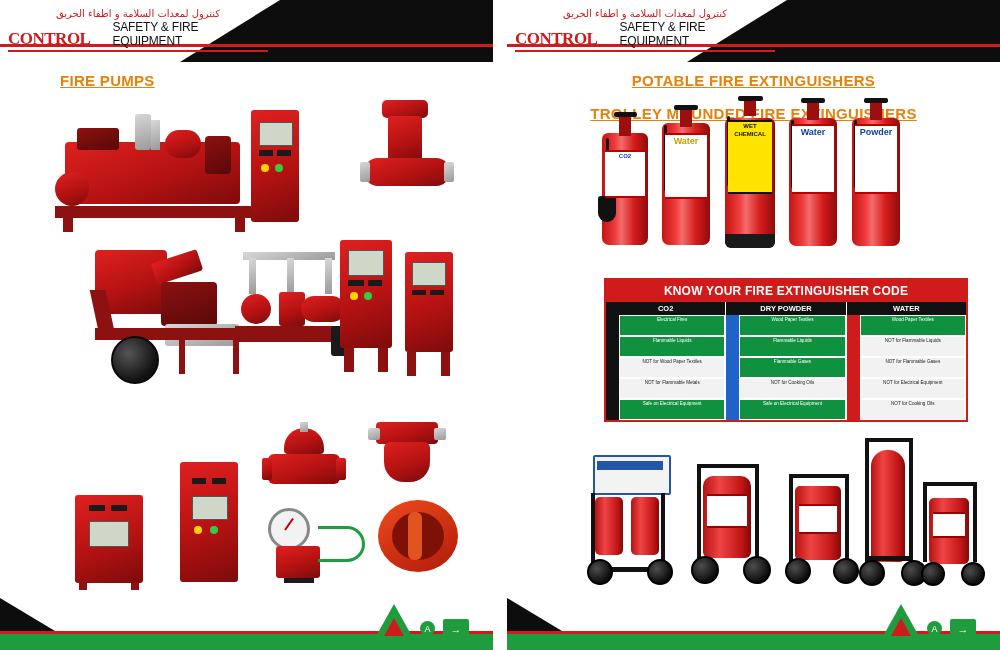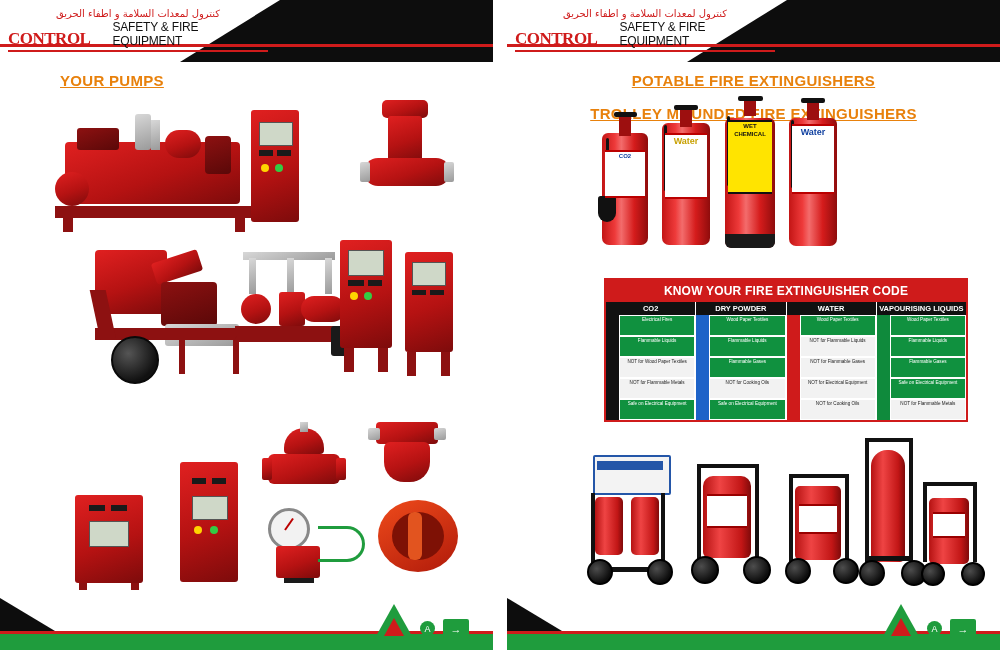--- a/index.html
+++ b/index.html
@@ -229,21 +229,21 @@
       <div class="logo">
         <div class="logo-ar">كنترول لمعدات السلامة و اطفاء الحريق</div>
         <div class="logo-main">
           <span class="big">CONTROL</span>
           <span class="small">SAFETY &amp; FIRE EQUIPMENT</span>
         </div>
         <div class="logo-underline"></div>
       </div>
     </div>
 
-    <div class="sec-title">YOUR PUMPS</div>
+    <div class="sec-title">FIRE PUMPS</div>
 
     <div class="prod" style="left:55px;top:110px;width:250px;height:130px;">
       <div class="pump-body" style="position:absolute;left:10px;top:32px;width:175px;height:62px;"></div>
       <div class="dark" style="position:absolute;left:22px;top:18px;width:42px;height:22px;border-radius:3px;"></div>
       <div class="silver" style="position:absolute;left:80px;top:4px;width:16px;height:36px;border-radius:3px;"></div>
       <div class="silver" style="position:absolute;left:96px;top:10px;width:9px;height:30px;"></div>
       <div class="pump-body" style="position:absolute;left:110px;top:20px;width:36px;height:28px;border-radius:14px;"></div>
       <div class="dark" style="position:absolute;left:150px;top:26px;width:26px;height:38px;border-radius:4px;"></div>
       <div class="pump-body" style="position:absolute;left:0px;top:62px;width:34px;height:34px;border-radius:50%;"></div>
       <div class="base" style="position:absolute;left:0px;top:96px;width:200px;height:12px;"></div>
@@ -423,20 +423,29 @@
     <div class="ext" style="left:282px;top:100px;width:48px;height:146px;">
       <div class="cyl" style="height:128px;"></div>
       <div class="neck" style="top:2px;height:18px;"></div>
       <div class="handle" style="top:-2px;"></div>
       <div class="hose" style="left:2px;top:20px;height:68px;"></div>
       <div class="label" style="top:24px;height:66px;">
         <div class="ltxt" style="font-size:9px;line-height:12px;">Water</div>
       </div>
     </div>
 
+    <div class="ext" style="left:345px;top:100px;width:48px;height:146px;">
+      <div class="cyl" style="height:128px;"></div>
+      <div class="neck" style="top:2px;height:18px;"></div>
+      <div class="handle" style="top:-2px;"></div>
+      <div class="hose" style="left:2px;top:20px;height:68px;"></div>
+      <div class="label" style="top:24px;height:66px;">
+        <div class="ltxt" style="font-size:9px;line-height:12px;">Powder</div>
+      </div>
+    </div>
 
     <div class="codechart" style="left:73px;top:278px;width:360px;height:140px;margin-left:24px;">
       <div class="cc-head">KNOW YOUR FIRE EXTINGUISHER CODE</div>
       <div class="cc-cols">
 
         <div class="cc-col">
           <div class="cc-coltitle">CO2</div>
           <div class="cc-body">
             <div class="cc-strip" style="background:#111111;"></div>
             <div class="cc-cells">
@@ -471,33 +480,20 @@
             <div class="cc-cells">
               <div class="cc-cell">Wood Paper Textiles</div>
               <div class="cc-cell white">NOT for Flammable Liquids</div>
               <div class="cc-cell white">NOT for Flammable Gases</div>
               <div class="cc-cell white">NOT for Electrical Equipment</div>
               <div class="cc-cell white">NOT for Cooking Oils</div>
             </div>
           </div>
         </div>
 
-        <div class="cc-col">
-          <div class="cc-coltitle">VAPOURISING LIQUIDS</div>
-          <div class="cc-body">
-            <div class="cc-strip" style="background:#0f8a3c;"></div>
-            <div class="cc-cells">
-              <div class="cc-cell">Wood Paper Textiles</div>
-              <div class="cc-cell">Flammable Liquids</div>
-              <div class="cc-cell">Flammable Gases</div>
-              <div class="cc-cell">Safe on Electrical Equipment</div>
-              <div class="cc-cell white">NOT for Flammable Metals</div>
-            </div>
-          </div>
-        </div>
 
       </div>
     </div>
 
     <div class="sec-title center" style="margin-top:16px;">TROLLEY MOUNDED FIRE EXTINGUISHERS</div>
 
     <div class="trolley" style="left:78px;top:455px;width:90px;height:130px;">
       <div style="position:absolute;left:8px;top:0px;width:74px;height:36px;background:#f3f3f3;border:2px solid #2456a8;border-radius:2px;"></div>
       <div style="position:absolute;left:12px;top:6px;width:66px;height:9px;background:#2456a8;"></div>
       <div class="t-cyl" style="left:10px;width:28px;height:58px;bottom:30px;"></div>

